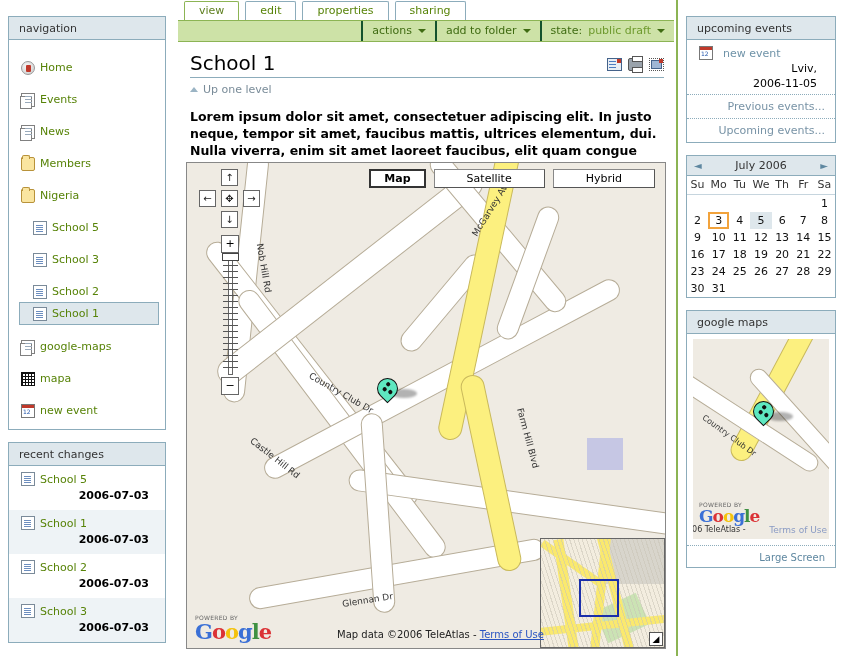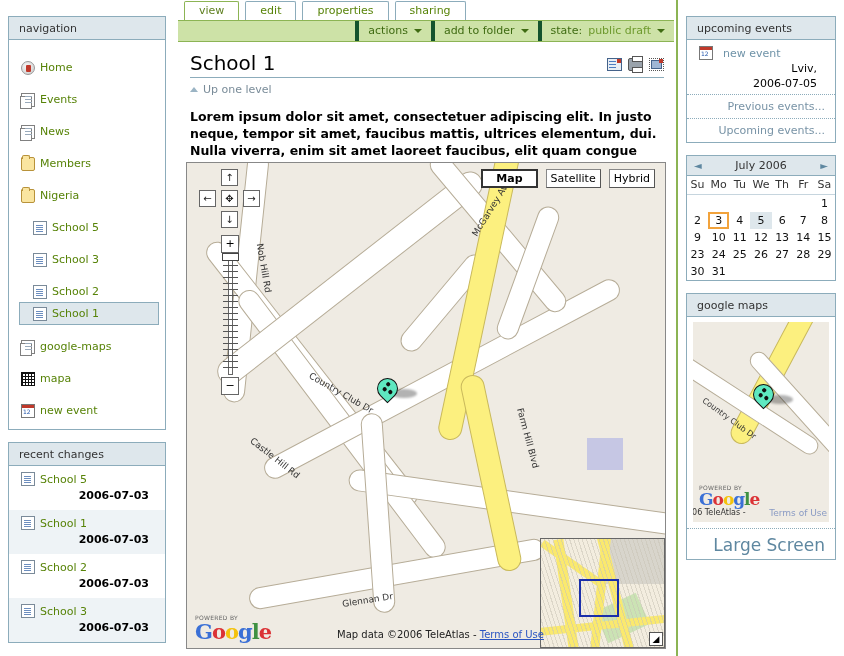--- a/index.html
+++ b/index.html
@@ -102,21 +102,21 @@
     background:#fff; color:#578308; font-size:11px;
     margin-right:6px; border-radius:2px 2px 0 0;
   }
   .tab.active { border-color:#8CB454; color:#5E7F1F;margin-top:44px; }
   #greenbar {
     background:#CDE2A7; border-top:1px solid #8CB454; border-bottom:1px solid #8CB454;
     height:22px; display:flex; justify-content:flex-end; align-items:stretch;
   }
   .gb-item {
     padding:0 9px; line-height:20px; font-size:11px; color:#3F6B12;
-    border-left:4px solid #14532d; display:flex; align-items:center; gap:6px;
+    border-left:2px solid #14532d; display:flex; align-items:center; gap:6px;
   }
   .caret { width:0;height:0;border-left:4px solid transparent;border-right:4px solid transparent;
      border-top:4px solid #3F6B12; display:inline-block; }
   .gb-state-val { color:#6E9A2E; }
 
   #doc-head { padding:10px 10px 0 12px; }
   #title-row { display:flex; align-items:flex-end; justify-content:space-between;
      border-bottom:1px solid #8CACBB; padding-bottom:3px; }
   #doc-title { font-size:20px; font-weight:normal; color:#000; line-height:22px;
      font-family:"DejaVu Sans","Liberation Sans",sans-serif; }
@@ -151,21 +151,21 @@
     position:absolute; left:8px; top:162px; width:480px; height:487px;
     border:1px solid #888; background:#EFEBE3; overflow:hidden;
   }
   .road { position:absolute; background:#fff; border:1px solid #B6AC97; }
   .road-y { position:absolute; background:#FCF07F; border:1px solid #C9B95C; }
   .rlabel { position:absolute; font-size:9px; color:#333; white-space:nowrap;
      font-family:"DejaVu Sans",sans-serif; }
 
   .mapbtns { position:absolute; right:10px; top:6px; display:flex; gap:8px; z-index:20; }
   .mapbtn { background:#fff; border:1px solid #888; border-right-color:#555;
-     border-bottom-color:#555; font-size:11px; padding:2px 4px; color:#000; }
+     border-bottom-color:#555; font-size:11px; padding:2px 32px; color:#000; }
   .mapbtn.active { border:2px solid #333; font-weight:bold; padding:1px 13px; }
 
   #pan { position:absolute; left:12px; top:6px; z-index:20; width:62px; height:62px; }
   .pbtn { position:absolute; width:17px; height:17px; background:#fff;
      border:1px solid #666; font-size:10px; line-height:15px; text-align:center; color:#222; }
   #pan .up{left:22px;top:0;} #pan .left{left:0;top:21px;}
   #pan .mid{left:22px;top:21px;} #pan .right{left:44px;top:21px;}
   #pan .down{left:22px;top:42px;}
 
   #zoomctl { position:absolute; left:34px; top:72px; z-index:20; width:20px; height:160px; }
@@ -229,21 +229,21 @@
   table.cal th { font-size:11px; font-weight:normal; color:#333; padding:2px 0 3px;
      border-bottom:1px solid #C6D5DE; text-align:center; width:14.28%; }
   table.cal td { font-size:11px; text-align:center; padding:2px 0; color:#111; height:17px; }
   table.cal td.sel { background:#DEE7EC; }
   table.cal td.today { outline:2px solid #F2A33C; outline-offset:-2px; }
 
   
   #gmp { margin-top:12px; }
   #gmini { position:relative; height:200px; margin:5px 6px 0 6px; background:#EFEBE3;
      overflow:hidden; }
-  #gmp-link { text-align:right; padding:6px 10px 4px 0; font-size:17px; color:#5E87A0;
+  #gmp-link { text-align:right; padding:6px 10px 4px 0; font-size:10px; color:#5E87A0;
      border-top:1px dotted #8CACBB; margin-top:6px; }
   #gm-terms { position:absolute; right:2px; bottom:4px; font-size:9px; color:#8A9BC4; }
   #gm-attr { position:absolute; left:-6px; bottom:5px; font-size:8px; color:#333; }
 
   
   #page-right-border { position:absolute; left:676px; top:0; width:2px; height:656px;
      background:#8CB454; }
 </style>
 </head>
 <body>
@@ -470,21 +470,21 @@
   <div id="right-col">
 
     <div class="portlet">
       <div class="portlet-header">upcoming events</div>
       <div class="ev-row">
         <div class="ev-top">
           <span class="ico ico-event"></span>
           <span class="ev-name">new event</span>
         </div>
         <div class="ev-loc">Lviv,</div>
-        <div class="ev-loc">2006-07-05</div>
+        <div class="ev-loc">2006-11-05</div>
       </div>
       <div class="ev-link">Previous events...</div>
       <div class="ev-link">Upcoming events...</div>
     </div>
 
     <div id="cal">
       <div id="cal-head">
         <span class="arr">◄</span>
         <span class="month">July 2006</span>
         <span class="arr">►</span>
@@ -521,20 +521,29 @@
               <td>8</td>
             </tr>
             <tr>
               <td>9</td>
               <td>10</td>
               <td>11</td>
               <td>12</td>
               <td>13</td>
               <td>14</td>
               <td>15</td>
+            </tr>
+            <tr>
+              <td>16</td>
+              <td>17</td>
+              <td>18</td>
+              <td>19</td>
+              <td>20</td>
+              <td>21</td>
+              <td>22</td>
             </tr>
             <tr>
               <td>23</td>
               <td>24</td>
               <td>25</td>
               <td>26</td>
               <td>27</td>
               <td>28</td>
               <td>29</td>
             </tr>

